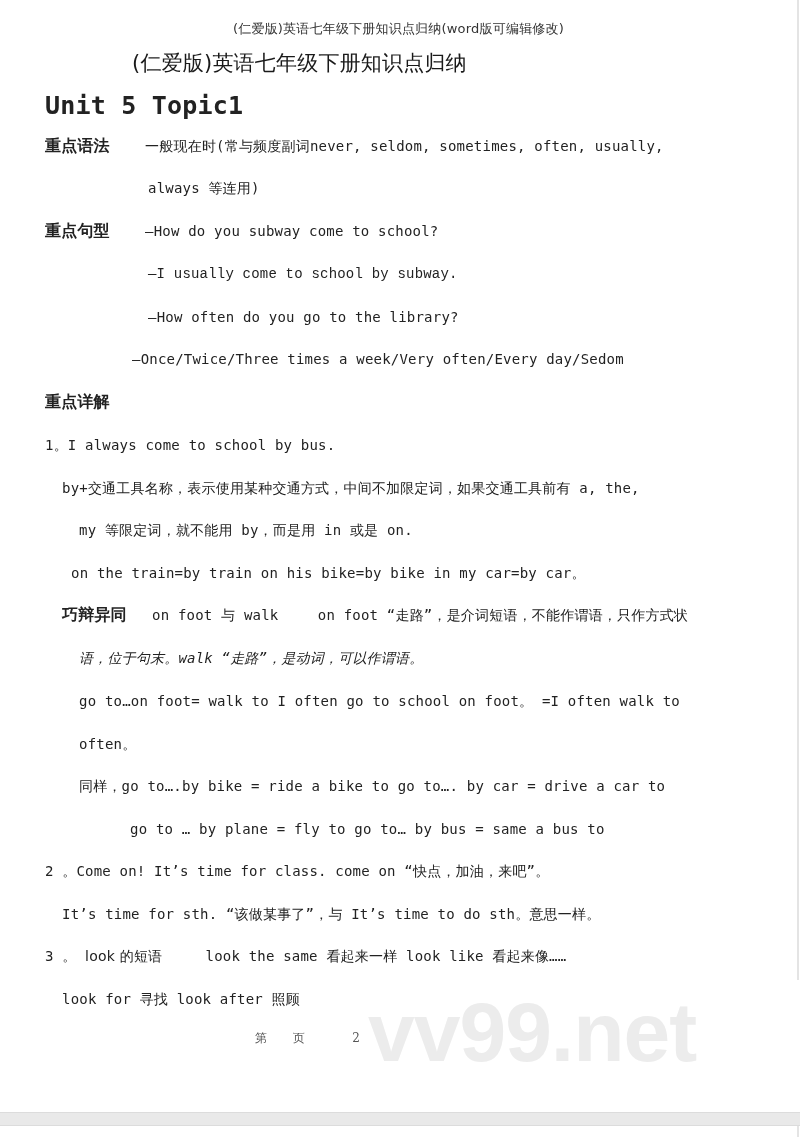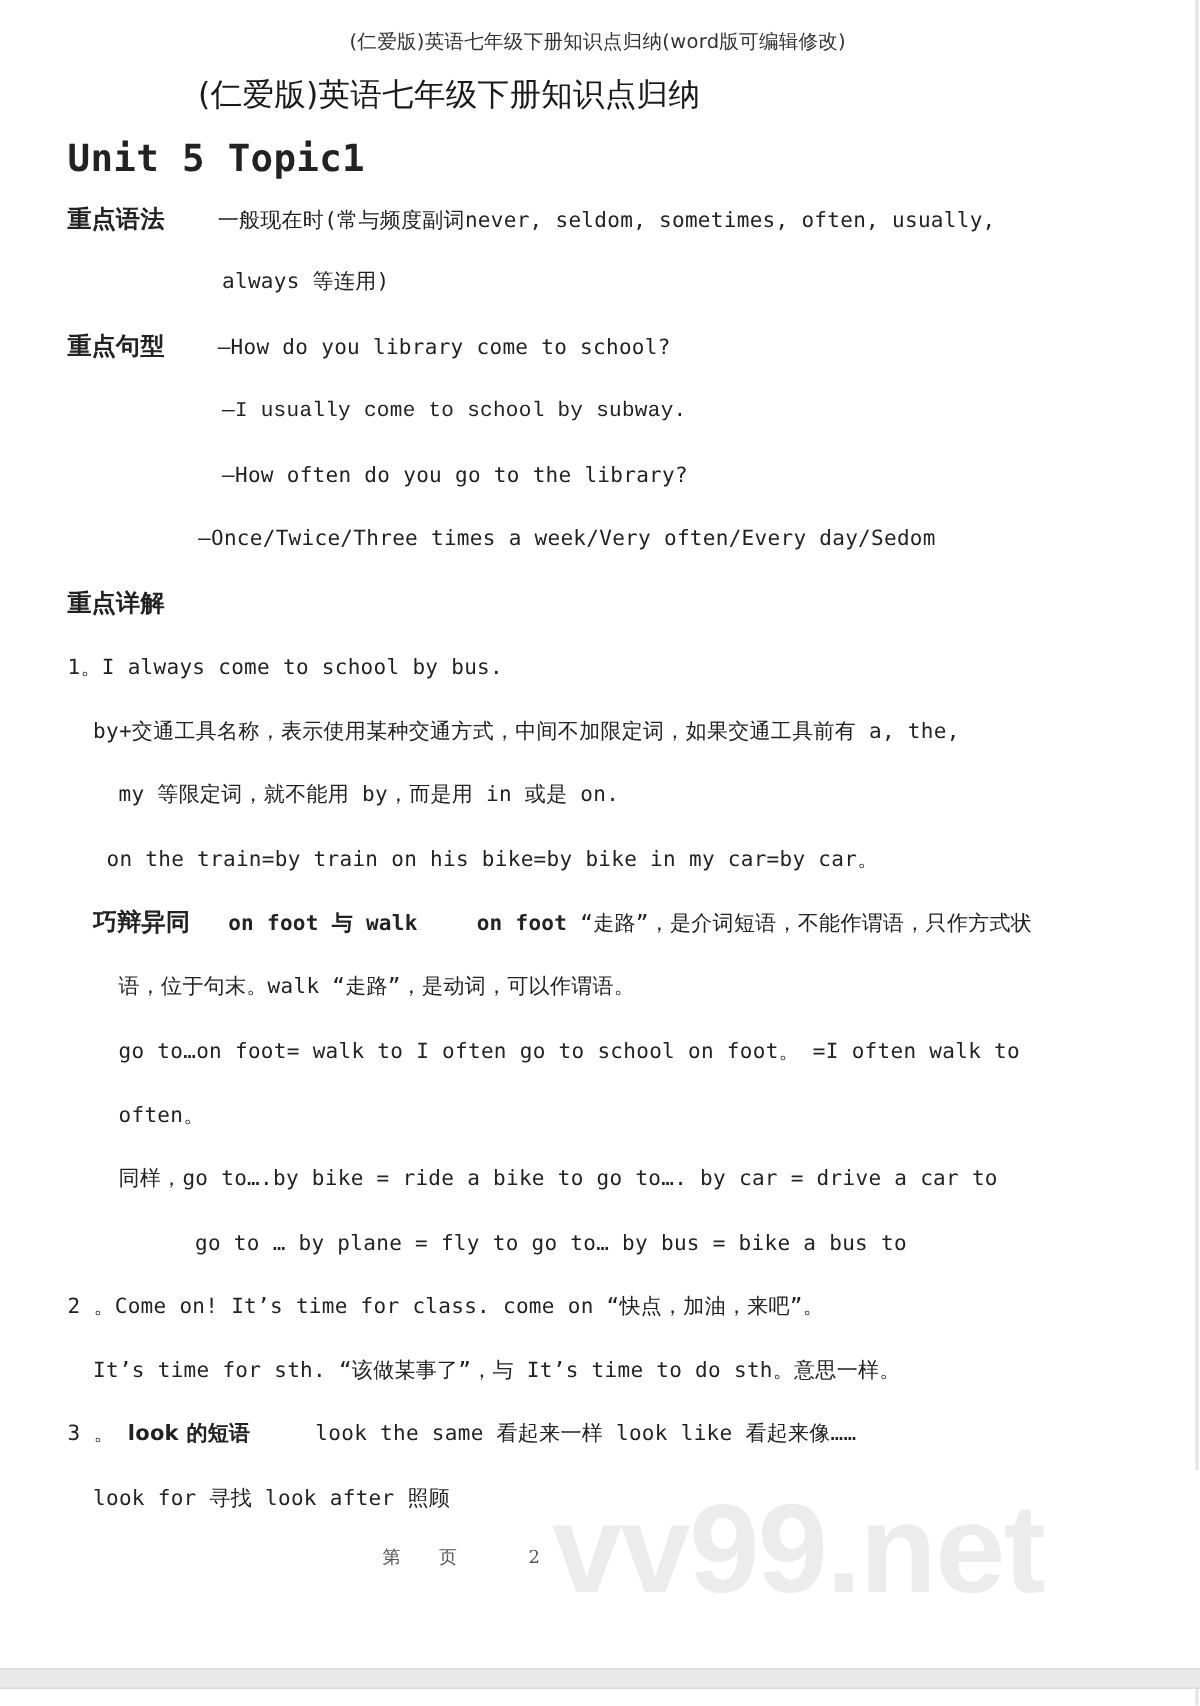--- a/index.html
+++ b/index.html
@@ -46,21 +46,21 @@
       font-family: "DejaVu Sans Mono", monospace;
       font-size: 25px;
       font-weight: bold;
       line-height: 24px;
     }
     .label-bold {
       font-family: "DejaVu Sans", sans-serif;
       font-weight: bold;
       font-size: 16px;
     }
-    .b { font-weight: bold; }
+    .b { font-weight: normal; }
     .watermark {
       position: absolute;
       left: 368px; top: 990px;
       font-family: "Liberation Sans", sans-serif;
       font-weight: bold;
       font-size: 84px;
       line-height: 84px;
       color: #ececec;
       letter-spacing: -1px;
       z-index: 0;
@@ -109,46 +109,46 @@
     <div class="line" style="left:45px; top:137px;">
       <span class="label-bold">重点语法</span>
       <span style="display:inline-block; width:18px;"></span>
       <span class="cjk-mix">一般现在时(常与频度副词never,  seldom, sometimes,  often, usually,</span>
     </div>
     <div class="line" style="left:148px; top:179px;">always 等连用)</div>
 
     <div class="line" style="left:45px; top:222px;">
       <span class="label-bold">重点句型</span>
       <span style="display:inline-block; width:18px;"></span>
-      <span>—How do you library come to school?</span>
+      <span>—How do you subway come to school?</span>
     </div>
     <div class="line" style="left:148px; top:265px;font-family:Liberation Mono, monospace;">—I usually come to school by subway.</div>
     <div class="line" style="left:148px; top:308px;">—How often do you go to the library?</div>
     <div class="line" style="left:132px; top:350px;">—Once/Twice/Three times a week/Very often/Every day/Sedom</div>
 
     <div class="line label-bold" style="left:45px; top:393px;">重点详解</div>
 
     <div class="line" style="left:45px; top:436px;">1。I always come to school by bus.</div>
     <div class="line" style="left:62px; top:479px;">by+交通工具名称，表示使用某种交通方式，中间不加限定词，如果交通工具前有 a, the,</div>
     <div class="line" style="left:79px; top:521px;">my 等限定词，就不能用 by，而是用 in 或是 on.</div>
     <div class="line" style="left:71px; top:564px;">on the train=by train   on his bike=by bike   in my car=by car。</div>
 
     <div class="line" style="left:62px; top:606px;">
       <span class="label-bold">巧辩异同</span>
       <span style="display:inline-block; width:8px;"></span>
       <span class="b">on foot 与 walk</span>
       <span style="display:inline-block; width:22px;"></span>
       <span class="b">on foot</span>
       <span>“走路”，是介词短语，不能作谓语，只作方式状</span>
     </div>
-    <div class="line" style="left:79px; top:649px;">语，位于句末。walk “走路”，是动词，可以作谓语。</div>
+    <div class="line" style="left:79px; top:649px;font-style:italic;">语，位于句末。walk “走路”，是动词，可以作谓语。</div>
     <div class="line" style="left:79px; top:692px;">go to…on foot= walk to      I often go to school on foot。 =I often walk to</div>
     <div class="line" style="left:79px; top:735px;">often。</div>
     <div class="line" style="left:79px; top:777px;">同样，go to….by bike = ride a bike to     go to…. by car = drive a car to</div>
-    <div class="line" style="left:130px; top:820px;">go to … by plane = fly to          go to… by bus = bike a bus to</div>
+    <div class="line" style="left:130px; top:820px;">go to … by plane = fly to          go to… by bus = same a bus to</div>
 
     <div class="line" style="left:45px; top:862px;">2 。Come on! It’s time for class.       come on “快点，加油，来吧”。</div>
     <div class="line" style="left:62px; top:905px;">It’s time for sth. “该做某事了”，与 It’s time to do sth。意思一样。</div>
 
     <div class="line" style="left:45px; top:947px;">
       <span>3 。</span>
       <span class="b" style="font-family:'DejaVu Sans', sans-serif;">look 的短语</span>
       <span style="display:inline-block; width:26px;"></span>
       <span>look the same 看起来一样       look like 看起来像……</span>
     </div>

